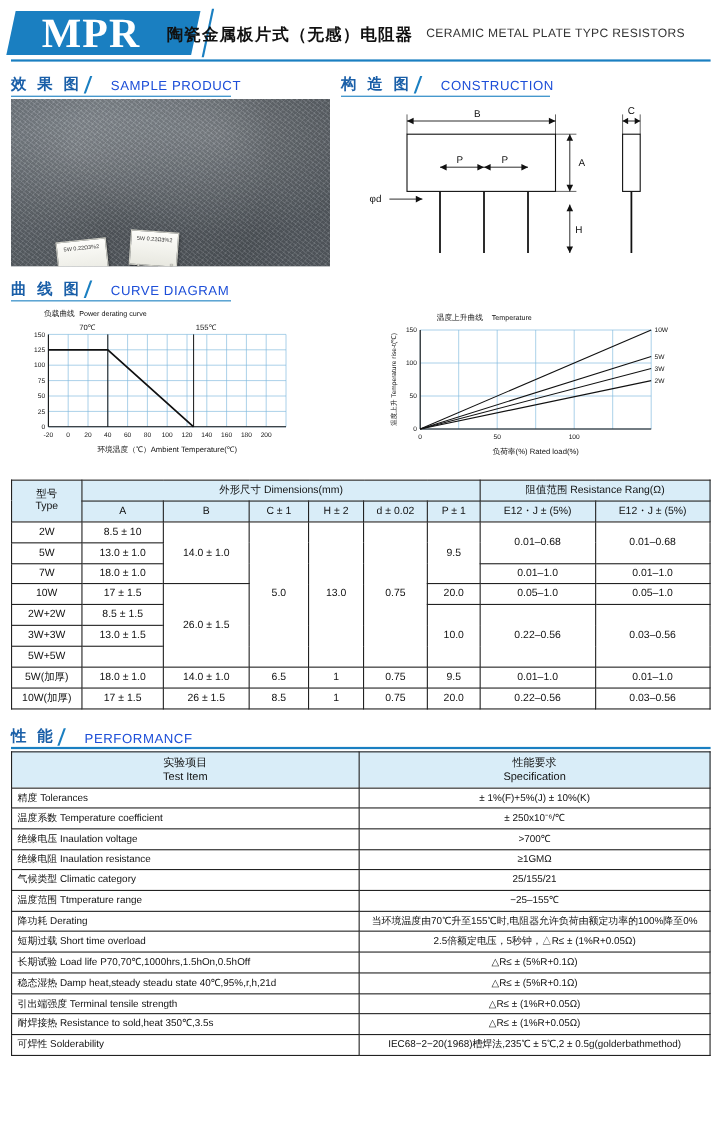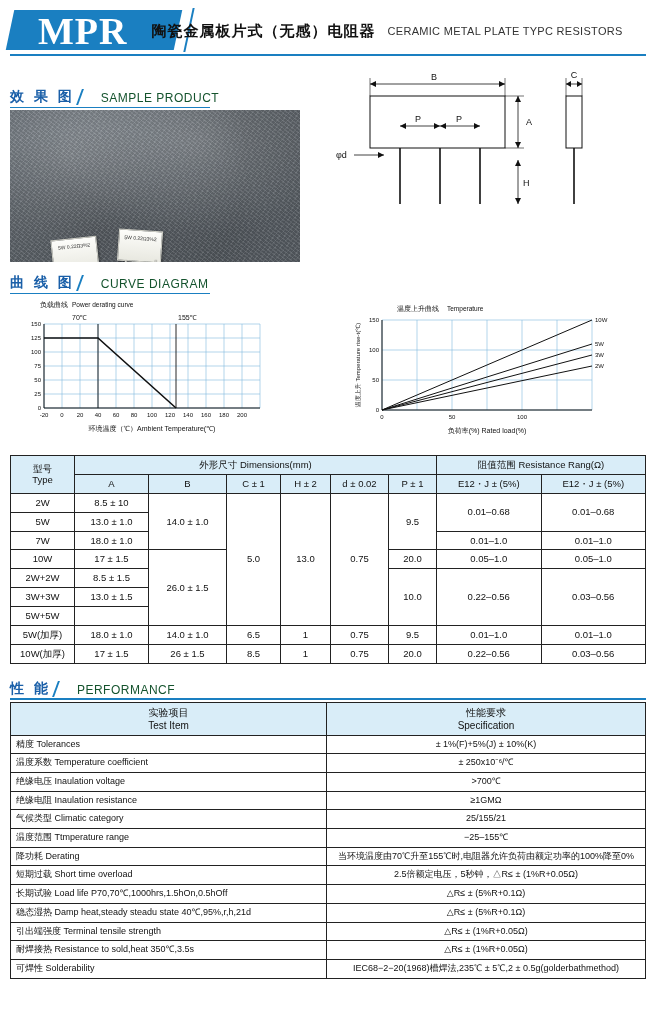--- a/index.html
+++ b/index.html
@@ -62,29 +62,29 @@
   .sect .cn {
     color:#1a5fa8; font-weight:bold; font-size:14px; letter-spacing:3px;
     font-family:"Liberation Sans", sans-serif;
   }
   .sect .slash {
     width: 16px; height: 16px; margin: 0 6px 1px 4px;
     border-left: 2px solid #1a7fc1;
     transform: skewX(-20deg);
   }
   .sect .en {
-    font-size: 12px; color:#14532d; letter-spacing:.5px; padding-bottom:1px;
+    font-size: 12px; color:#1d4ed8; letter-spacing:.5px; padding-bottom:1px;
   }
   .sect .underline {
     position:absolute; left:0; bottom:-2px; height:1.5px; background:#1a7fc1;
   }
 
   
   .toprow { display:flex; gap: 10px; margin-top: 6px; }
-  .col-left { width: 326px; margin-top: 20px; }
+  .col-left { width: 326px; }
   .col-right { width: 336px; }
 
   .photo {
     width: 290px; height: 152px;
     position: relative;
     overflow:hidden;
     background:
       radial-gradient(circle at 20% 30%, #8a9096 0%, #6e757c 35%, #565c62 70%),
       linear-gradient(135deg,#7d848a,#555b61);
   }
@@ -178,20 +178,26 @@
         <div class="res r2">
           <div class="txt">5W 0.22Ω3%2</div>
         </div>
         <div class="leg" style="left:114px; top:150px; height:26px; transform:rotate(4deg)"></div>
         <div class="leg" style="left:144px; top:150px; height:26px; transform:rotate(4deg)"></div>
 
       </div>
     </div>
 
     <div class="col-right">
+      <div class="sect">
+        <span class="cn">构 造 图</span>
+        <span class="slash"></span>
+        <span class="en">CONSTRUCTION</span>
+        <span class="underline" style="width:190px"></span>
+      </div>
       <div class="constr">
         <svg width="336" height="152" viewBox="0 0 336 152">
 
           <rect x="60" y="32" width="135" height="52" fill="none" stroke="#111" stroke-width="1"></rect>
 
           <line x1="90" y1="84" x2="90" y2="140" stroke="#111" stroke-width="1.6"></line>
           <line x1="130" y1="84" x2="130" y2="140" stroke="#111" stroke-width="1.6"></line>
           <line x1="170" y1="84" x2="170" y2="140" stroke="#111" stroke-width="1.6"></line>
 
           <line x1="60" y1="20" x2="195" y2="20" stroke="#111" stroke-width=".8"></line>

